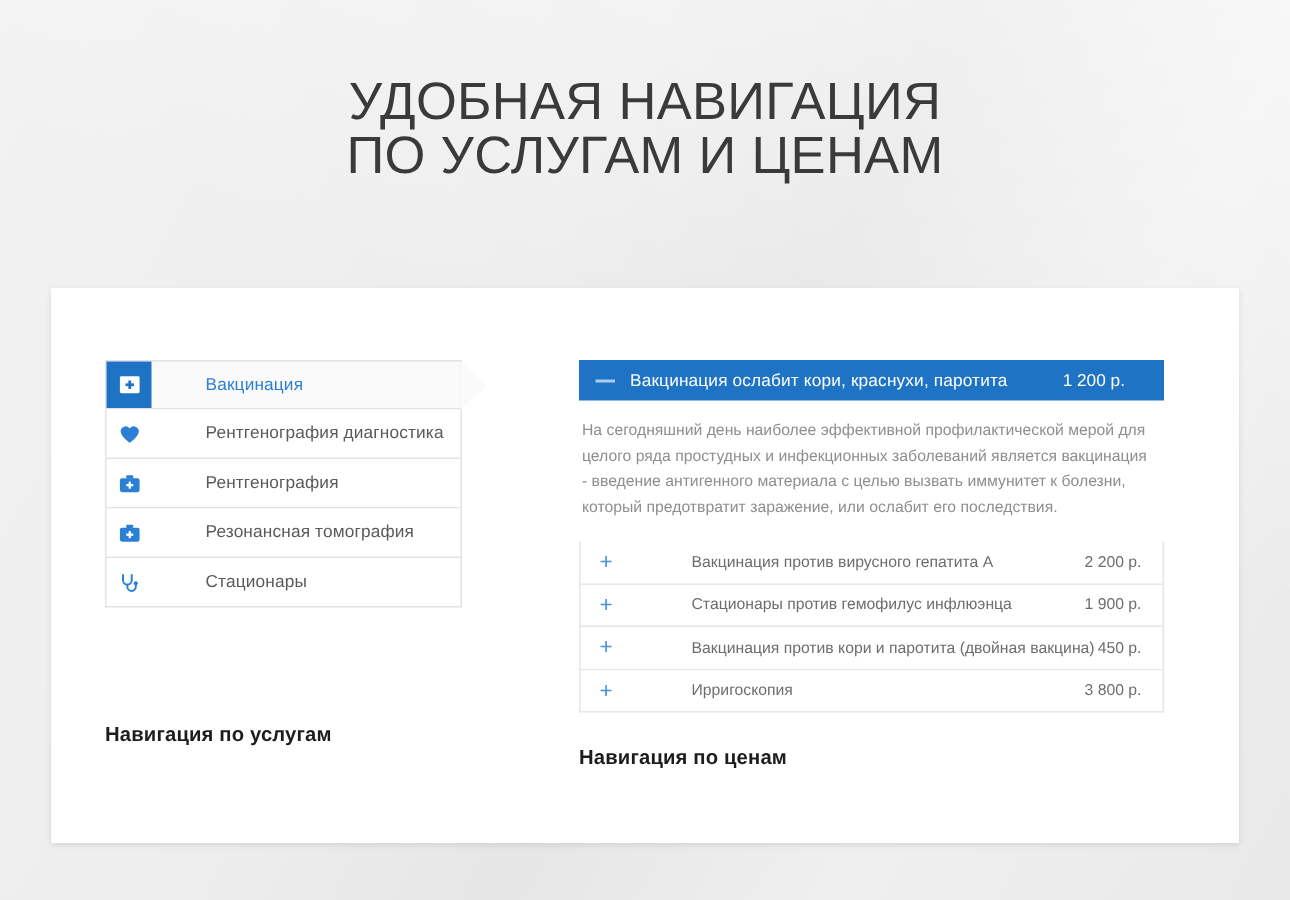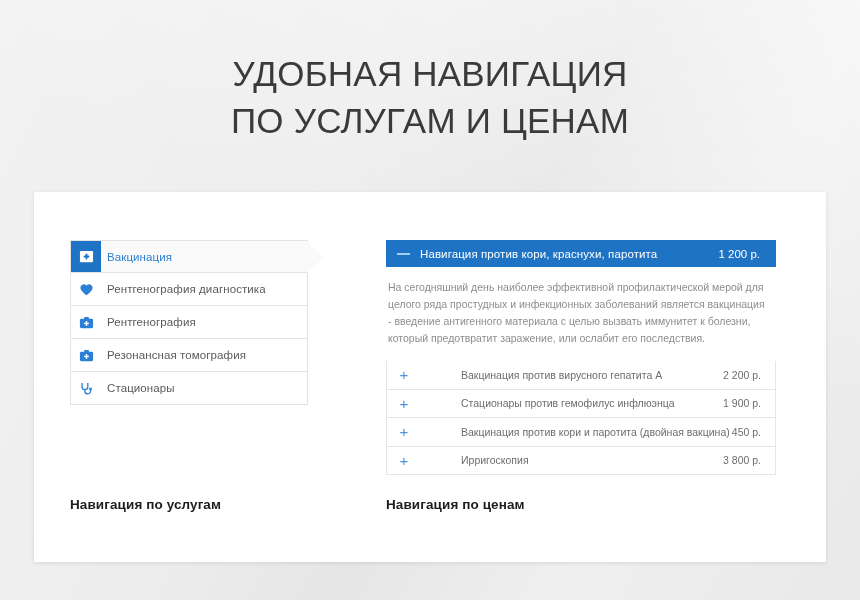--- a/index.html
+++ b/index.html
@@ -29,21 +29,21 @@
   }
 
   .headline {
     position: absolute;
     left: 0;
     right: 0;
     top: 50px;
     text-align: center;
     color: #3a3a3a;
     font-size: 35px;
-    line-height: 47px;
+    line-height: 36px;
     letter-spacing: 0.2px;
     font-weight: 400;
     white-space: pre-line;
   }
 
   .card {
     position: absolute;
     left: 34px;
     top: 192px;
     width: 792px;
@@ -61,20 +61,21 @@
   }
   .svc-row {
     position: relative;
     display: flex;
     align-items: center;
     height: 33px;
     border: 1px solid #e3e3e3;
     border-top: none;
     background: #ffffff;
     box-sizing: border-box;
+    gap: 30px;
   }
   .svc-row:first-child {
     border-top: 1px solid #e3e3e3;
   }
   .svc-row.active {
     background: #fafafa;
   }
   .svc-ico {
     width: 30px;
     min-width: 30px;
@@ -148,21 +149,21 @@
     display: block;
     width: 13px;
     height: 2px;
     background: #a9cdf0;
   }
   .price-head .ph-title {
     flex: 1;
     letter-spacing: 0.1px;
   }
   .price-head .ph-price {
-    padding-right: 16px;
+    padding-right: 26px;
     font-size: 11.5px;
   }
 
   .price-desc {
     padding: 12px 6px 14px 2px;
     font-size: 10.5px;
     line-height: 17px;
     color: #8e8e8e;
   }
 
@@ -201,21 +202,21 @@
   }
 
   
   .caption {
     position: absolute;
     font-size: 13.5px;
     color: #1d1d1d;
     font-weight: bold;
     letter-spacing: 0.1px;
   }
-  .caption.left { left: 36px; top: 305px; }
+  .caption.left { left: 36px; top: 290px; }
   .caption.right { left: 352px; top: 305px; }
 
   svg { display: block; }
 </style>
 </head>
 <body>
 
 <div class="bg-sheen"></div>
 <div class="bg-sheen-2"></div>
 
@@ -285,21 +286,21 @@
       <span class="svc-label">Стационары</span>
     </div>
   </div>
 
   <div class="prices">
 
     <div class="price-head">
       <span class="minus">
           <i></i>
         </span>
-      <span class="ph-title">Навигация против кори, краснухи, паротита</span>
+      <span class="ph-title">Вакцинация ослабит кори, краснухи, паротита</span>
       <span class="ph-price">1 200 р.</span>
     </div>
 
     <div class="price-desc">На сегодняшний день наиболее эффективной профилактической мерой для целого ряда простудных и инфекционных заболеваний является вакцинация - введение антигенного материала с целью вызвать иммунитет к болезни, который предотвратит заражение, или ослабит его последствия.</div>
 
     <div class="price-row">
       <span class="plus">+</span>
       <span class="pr-title">Вакцинация против вирусного гепатита А</span>
       <span class="pr-price">2 200 р.</span>
     </div>

